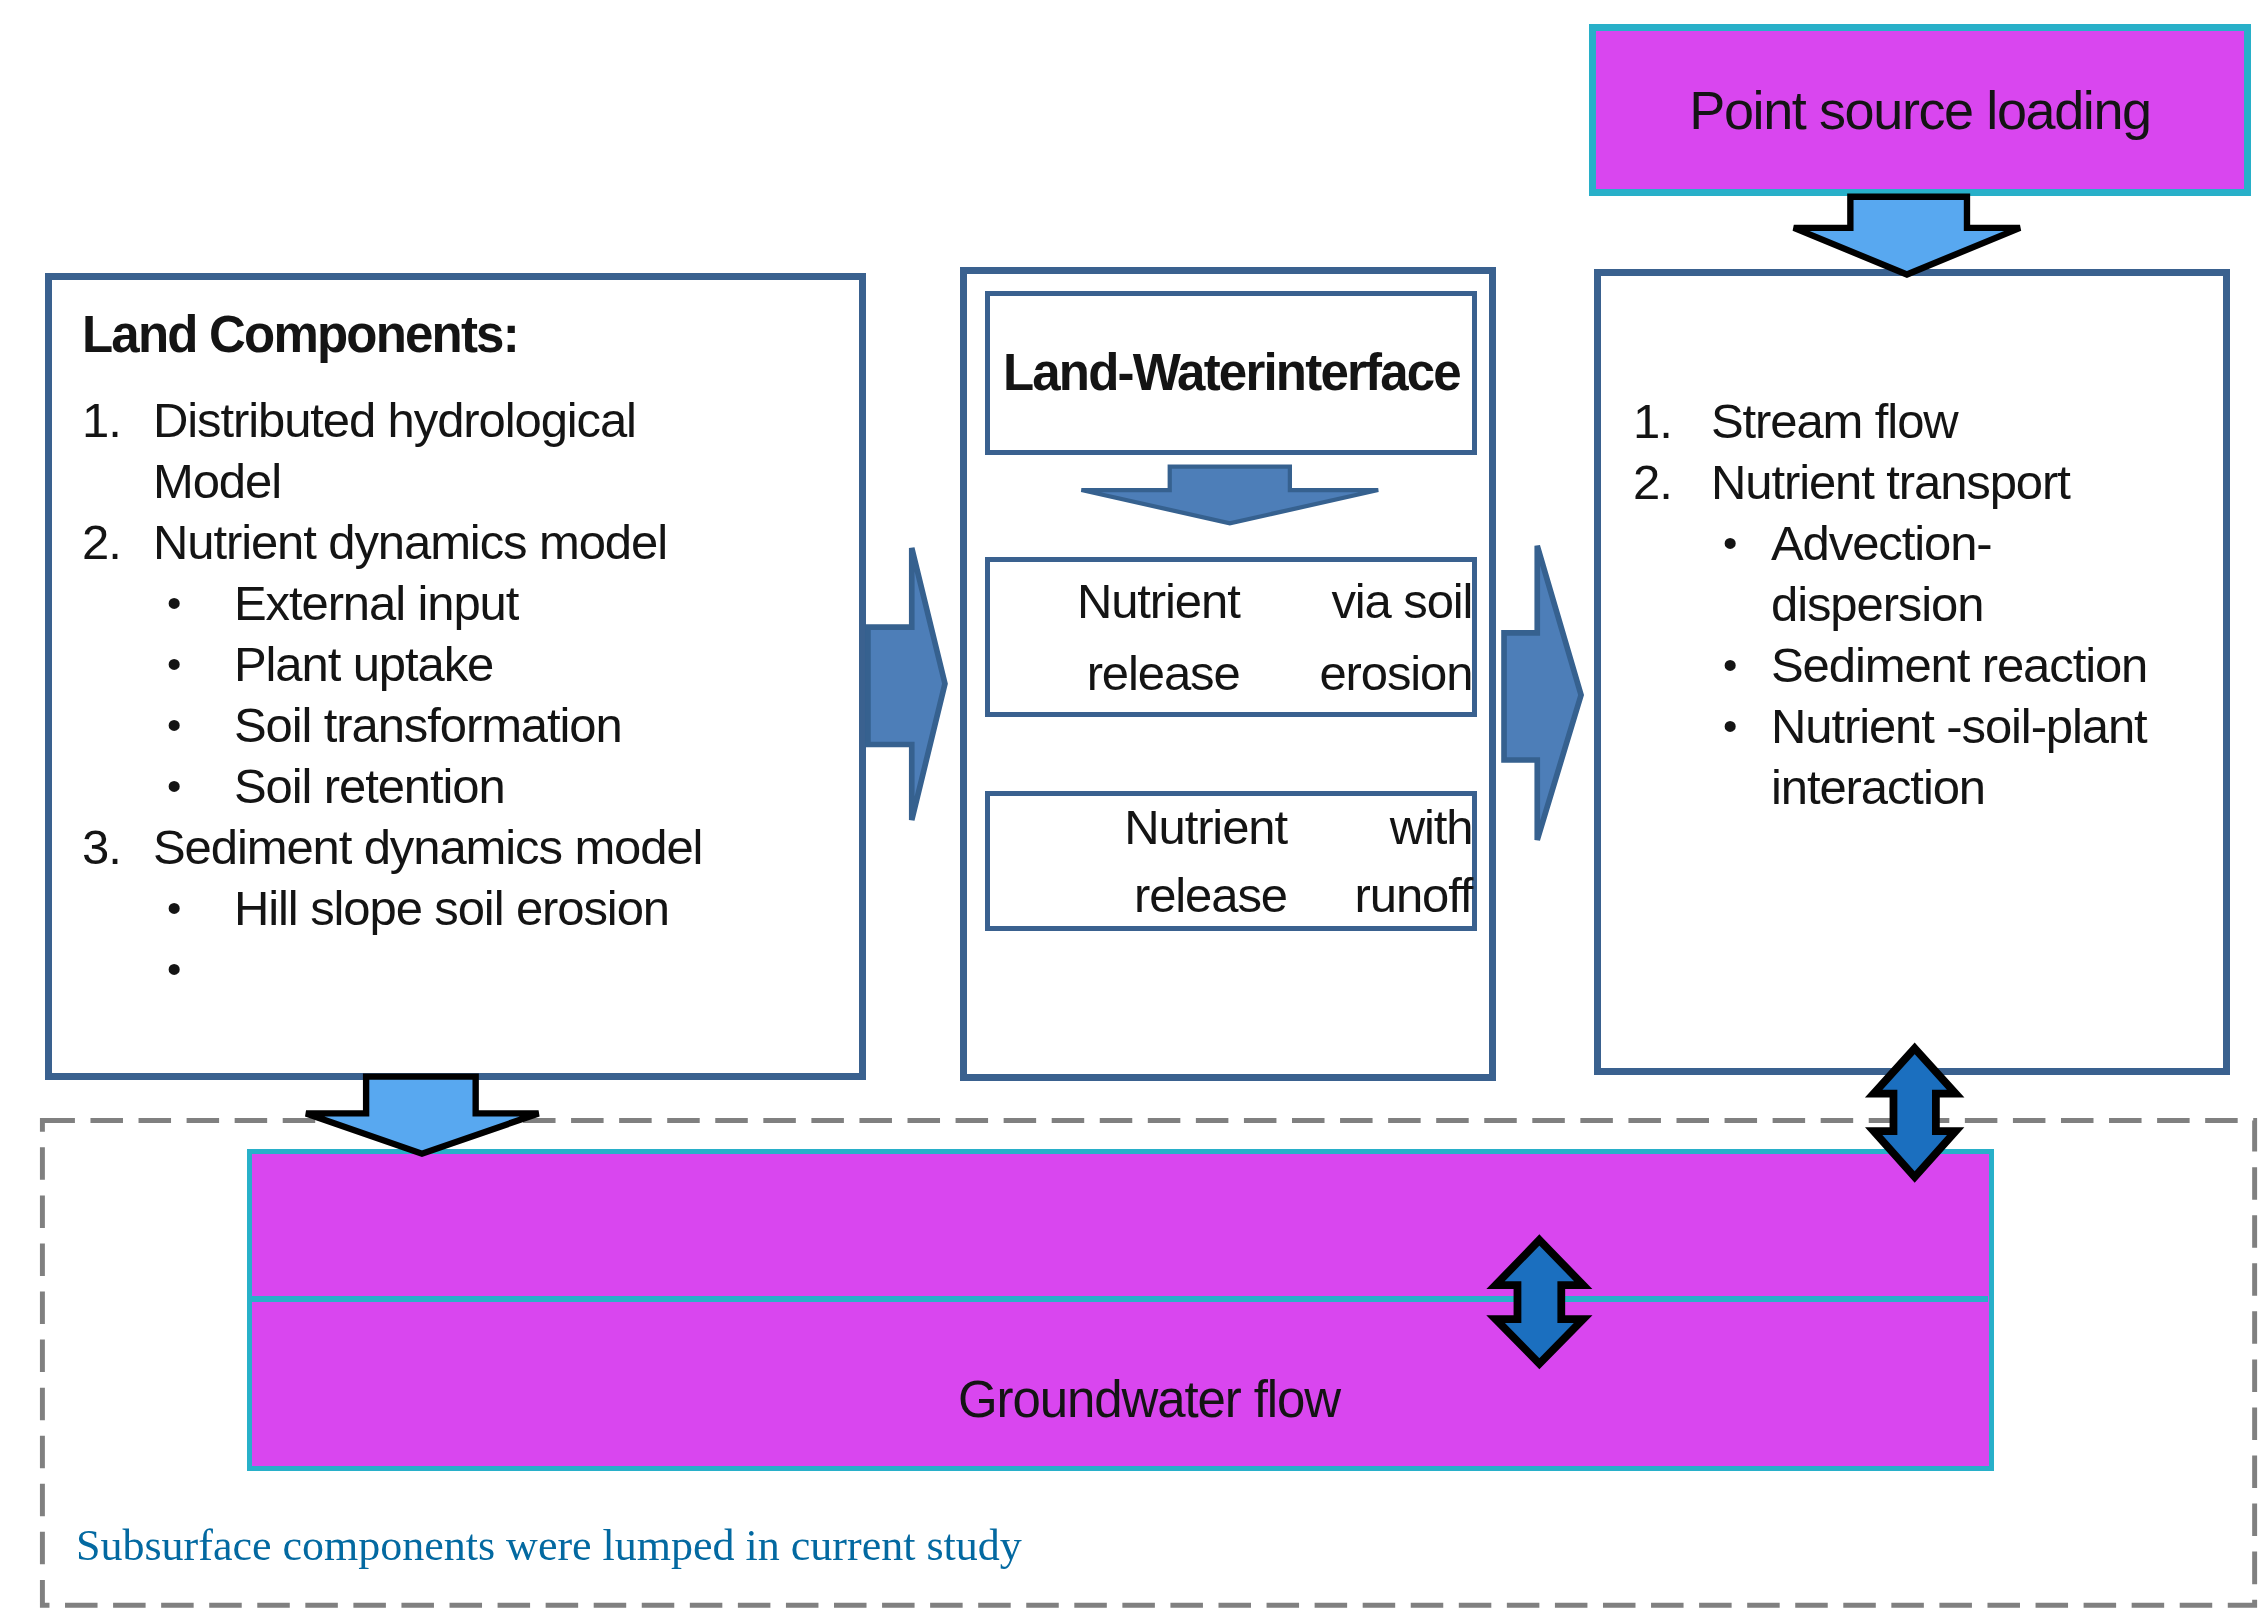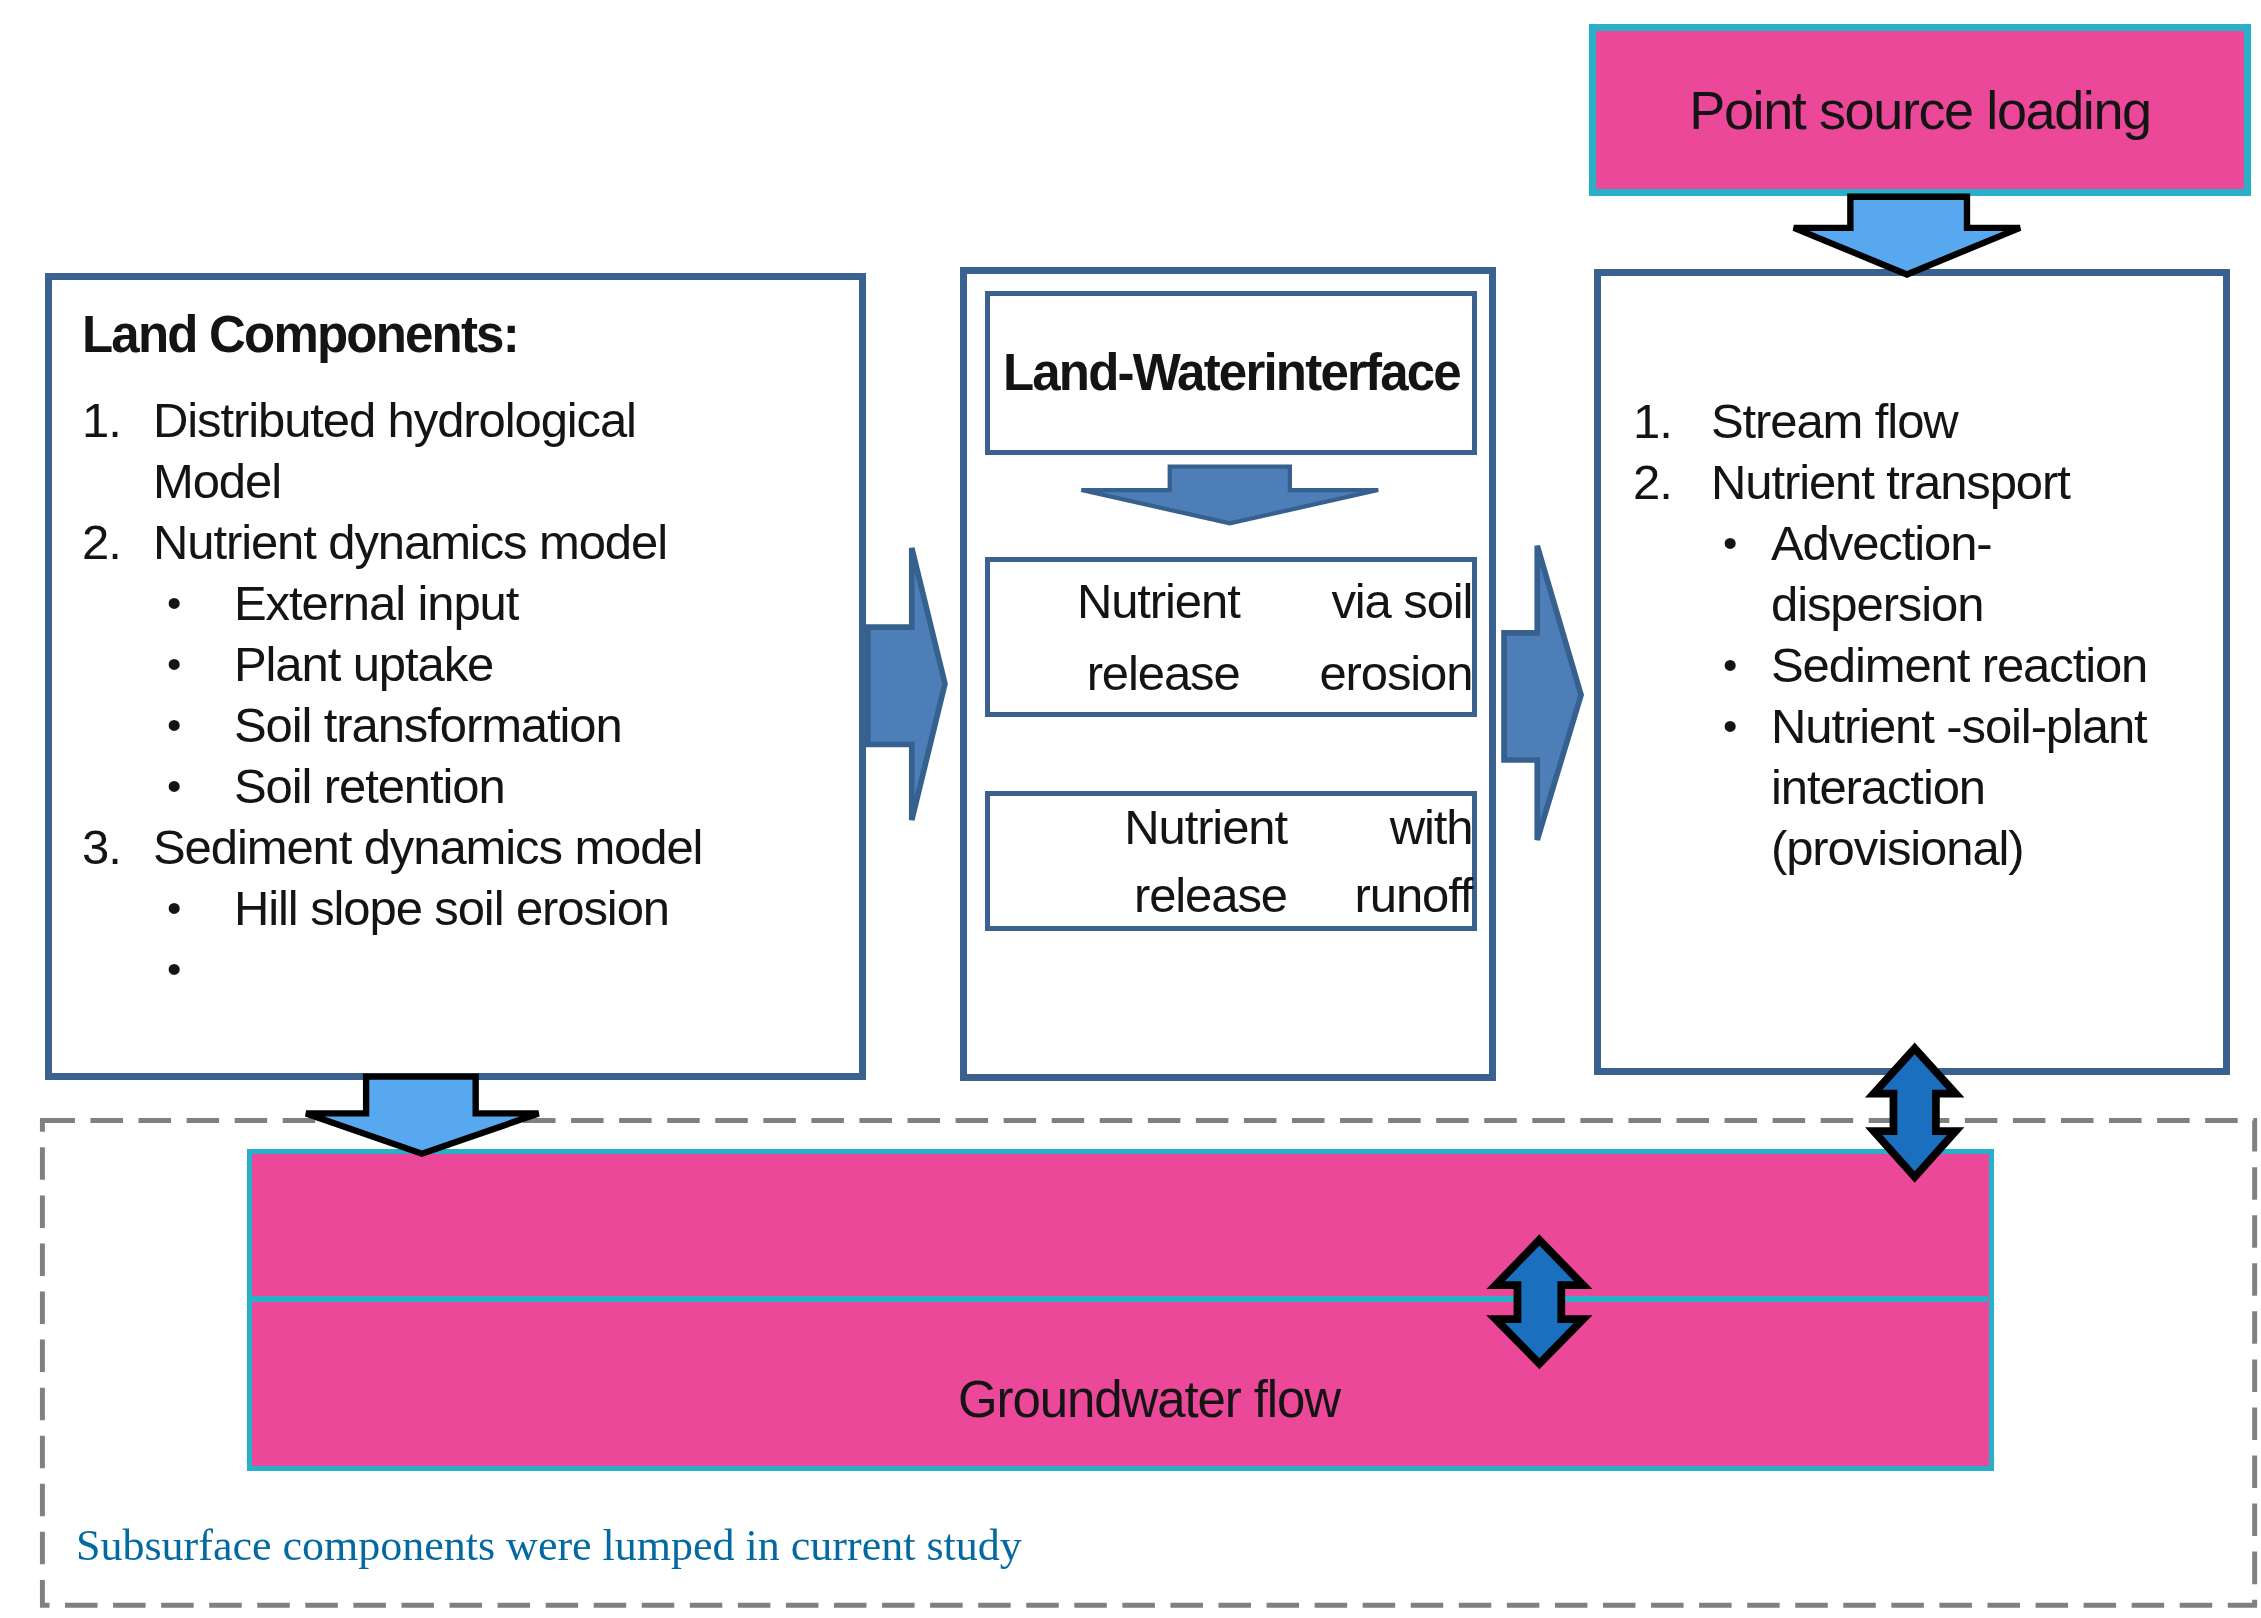--- a/index.html
+++ b/index.html
@@ -1,21 +1,21 @@
 <!DOCTYPE html>
 <html style="font-size:11.3px"><head>
 <meta charset="utf-8">
 <style>
   html,body{margin:0;padding:0;background:#ffffff;}
   body{width:2261px;height:1619px;position:relative;overflow:hidden;
        font-family:"Liberation Sans", sans-serif;color:#141414;}
   .abs{position:absolute;}
   
   .navybox{border:7px solid #3a618f;background:#ffffff;box-sizing:border-box;}
-  .cyanbox{border:7px solid #28b0c9;background:#ec4899;box-sizing:border-box;}
+  .cyanbox{border:7px solid #28b0c9;background:#d946ef;box-sizing:border-box;}
   .innerbox{border:5.7px solid #3a618f;background:#ffffff;box-sizing:border-box;
             display:flex;flex-direction:row;justify-content:center;align-items:center;text-align:right;}
   
   .body-txt{font-size:49px;letter-spacing:-1.1px;line-height:61px;}
   .bold-title{font-size:51px;font-weight:bold;letter-spacing:-1.8px;line-height:61px;}
   .row{display:flex;line-height:61px;font-size:49px;letter-spacing:-1.1px;}
   .row .mk{flex:0 0 71px;}
   .row.lvl1{margin-left:85px;}
   .row.lvl1 .mk{flex:0 0 67px;font-size:41px;}
   .srow{display:flex;line-height:61px;font-size:49px;letter-spacing:-1.1px;}
@@ -117,24 +117,20 @@
         <span>Sediment reaction</span>
       </div>
     <div class="srow lvl1">
         <span class="mk">•</span>
         <span>Nutrient -soil-plant</span>
       </div>
     <div class="srow lvl1">
         <span class="mk"></span>
         <span>interaction</span>
       </div>
-    <div class="srow lvl1">
-        <span class="mk"></span>
-        <span>(provisional)</span>
-      </div>
   </div>
 </div>
 
 <div class="abs cyanbox" style="left:247px;top:1149px;width:1747px;height:322px;border-width:5.7px;">
   <div class="abs" style="left:0;top:142px;width:1736px;height:5.7px;background:#28b0c9;"></div>
   <div class="abs center-label body-txt" style="left:0;top:148px;width:1736px;height:194px;font-size:51px;padding-left:29px;">Groundwater flow</div>
 </div>
 
 <div class="abs note-txt" style="left:76px;top:1520px;">Subsurface components were lumped in current study</div>
 

